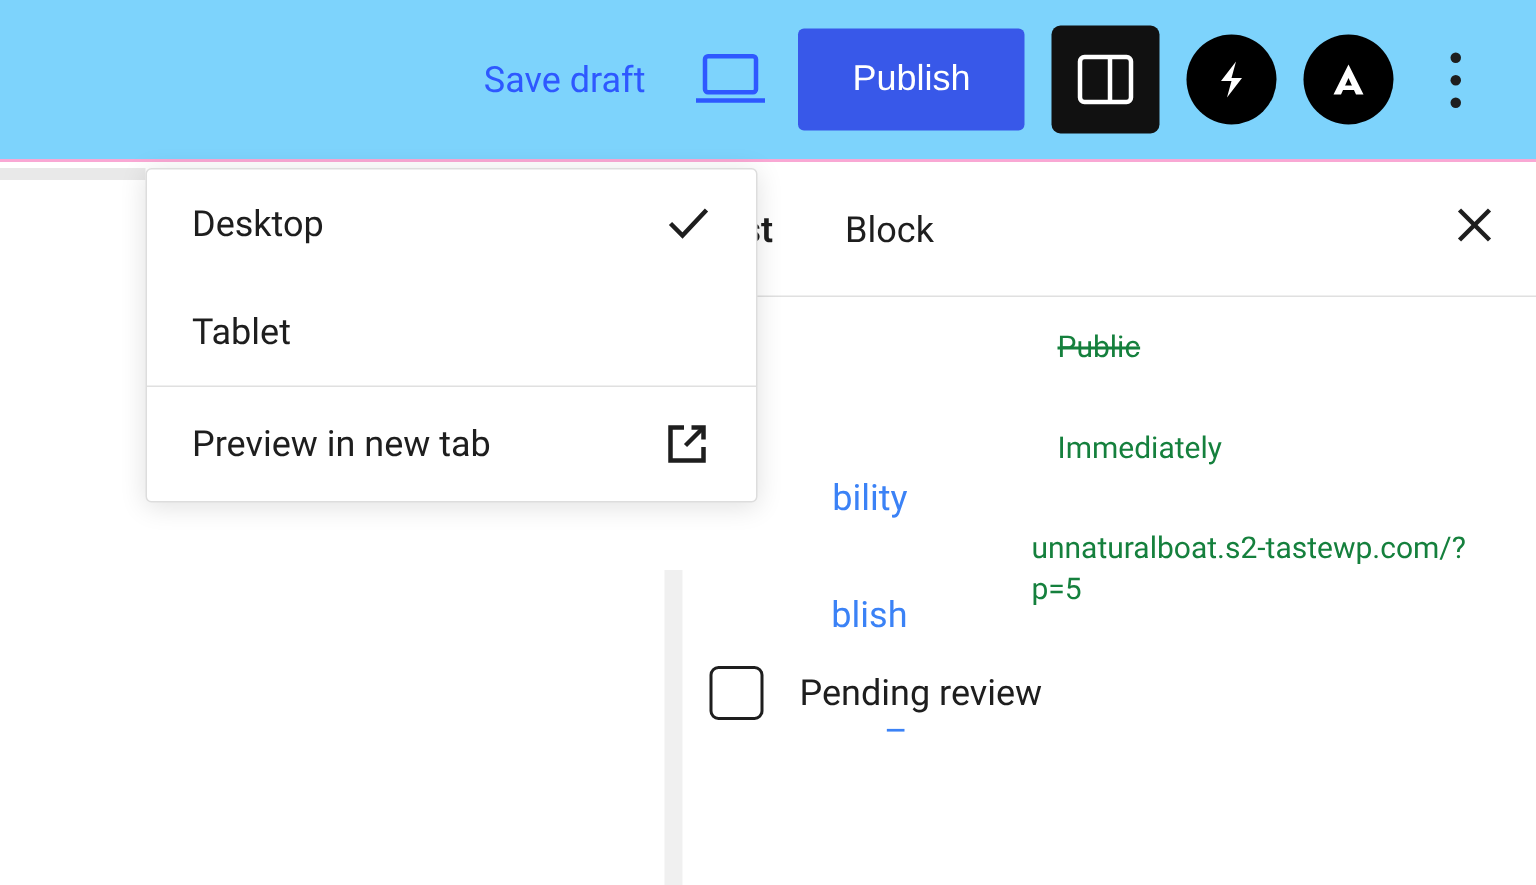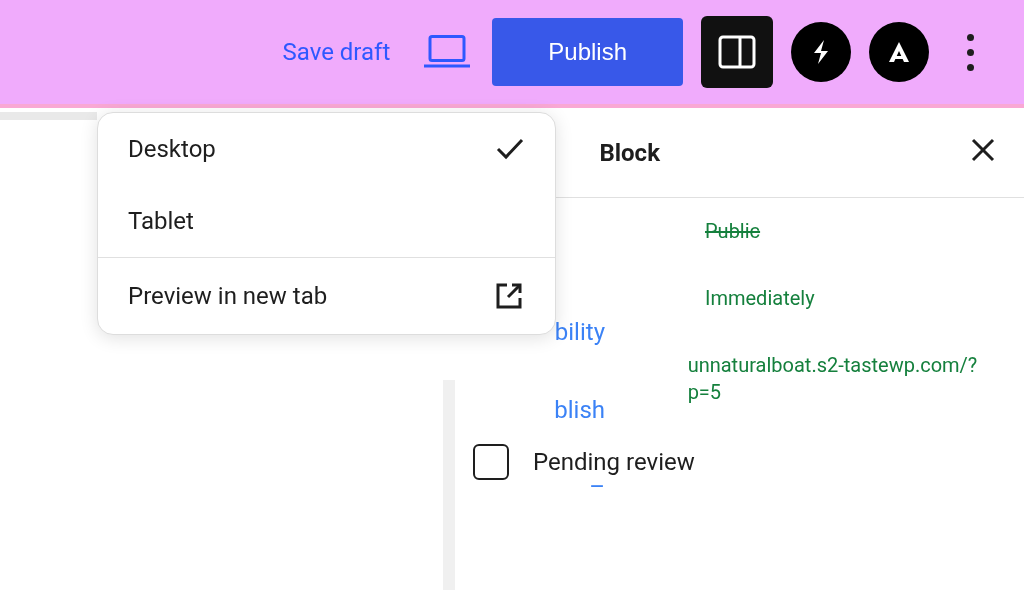--- a/index.html
+++ b/index.html
@@ -15,22 +15,22 @@
       overflow: hidden;
       position: relative;
     }
     .top-bar {
       display: flex;
       align-items: center;
       justify-content: flex-end;
       height: 108px;
       padding: 0 30px 0 0;
       gap: 18px;
-      border-bottom: 4px solid #f9a8d4;
-      background: #f0abfc;
+      border-bottom: 2px solid #f9a8d4;
+      background: #7dd3fc;
     }
     .save-draft {
       color: #2e58ff;
       font-size: 24px;
       font-weight: 400;
       cursor: pointer;
       padding: 8px 12px;
     }
     .laptop-icon svg {
       display: block;
@@ -39,21 +39,21 @@
       color: #2e58ff;
       cursor: pointer;
       padding: 8px 4px;
     }
     .publish-btn {
       background: #3858e9;
       color: #fff;
       border: none;
       font-size: 24px;
       font-weight: 500;
-      padding: 20px 56px;
+      padding: 20px 36px;
       border-radius: 4px;
       cursor: pointer;
     }
     .icon-btn {
       width: 72px;
       height: 72px;
       display: inline-flex;
       align-items: center;
       justify-content: center;
       cursor: pointer;
@@ -111,22 +111,22 @@
     .tab {
       font-size: 24px;
       padding: 0 20px 0 0;
       font-weight: 400;
       color: #1e1e1e;
     }
     .tab.active {
       font-weight: 600;
     }
     .tab.secondary {
-      font-weight: 700;
-      margin-left: 64px;
+      font-weight: 400;
+      margin-left: 28px;
     }
     .close-x {
       margin-left: auto;
       font-size: 28px;
       cursor: pointer;
       font-weight: 300;
       line-height: 1;
     }
     .settings-list {
       padding: 0;
@@ -168,24 +168,24 @@
     }
     .check-label {
       font-size: 24px;
       color: #1e1e1e;
     }
     
     .dropdown {
       position: absolute;
       top: 112px;
       left: 97px;
-      width: 459px;
+      width: 408px;
       background: #fff;
       border: 1px solid #ddd;
-      border-radius: 16px;
+      border-radius: 4px;
       box-shadow: 0 3px 18px rgba(0,0,0,0.12);
       z-index: 10;
     }
     .dropdown-item {
       display: flex;
       align-items: center;
       justify-content: space-between;
       padding: 22px 30px;
       font-size: 24px;
       color: #1e1e1e;

